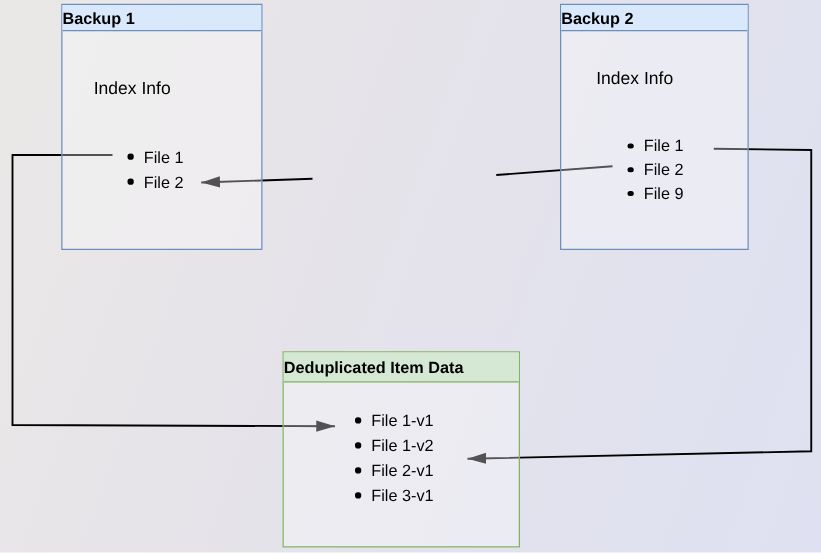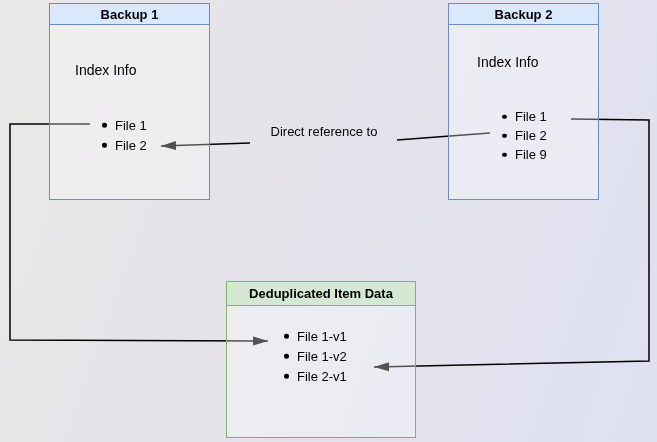--- a/index.html
+++ b/index.html
@@ -28,21 +28,21 @@
     box-sizing: border-box;
     background: rgba(255, 255, 255, 0.32);
   }
   .node.blue   { border: 1px solid #6c8ebf; }
   .node.green  { border: 1px solid #82b366; }
   .node-header {
     box-sizing: border-box;
     width: 100%;
     display: flex;
     align-items: center;
-    justify-content: center;
+    justify-content: flex-start;
     font-weight: bold;
     font-size: 13px;
   }
   .node.blue  .node-header { height: 21px; background: #dae8fc; border-bottom: 1px solid #6c8ebf; }
   .node.green .node-header { height: 24px; background: #d5e8d4; border-bottom: 1px solid #82b366; }
   .subtitle {
     position: absolute;
     font-size: 14px;
     white-space: nowrap;
   }
@@ -128,19 +128,19 @@
 
   <div class="node green" style="left:226px; top:281px; width:190px; height:157px;">
     <div class="node-header">
       <span>Deduplicated Item Data</span>
     </div>
   </div>
   <ul class="filelist lh20" style="left:282px; top:326px;">
     <li>File 1-v1</li>
     <li>File 1-v2</li>
     <li>File 2-v1</li>
+    <li>File 3-v1</li>
   </ul>
 
   <div class="ref-label">
-    <div>Direct reference to</div>
   </div>
 
 </div>
 
 </body></html>

